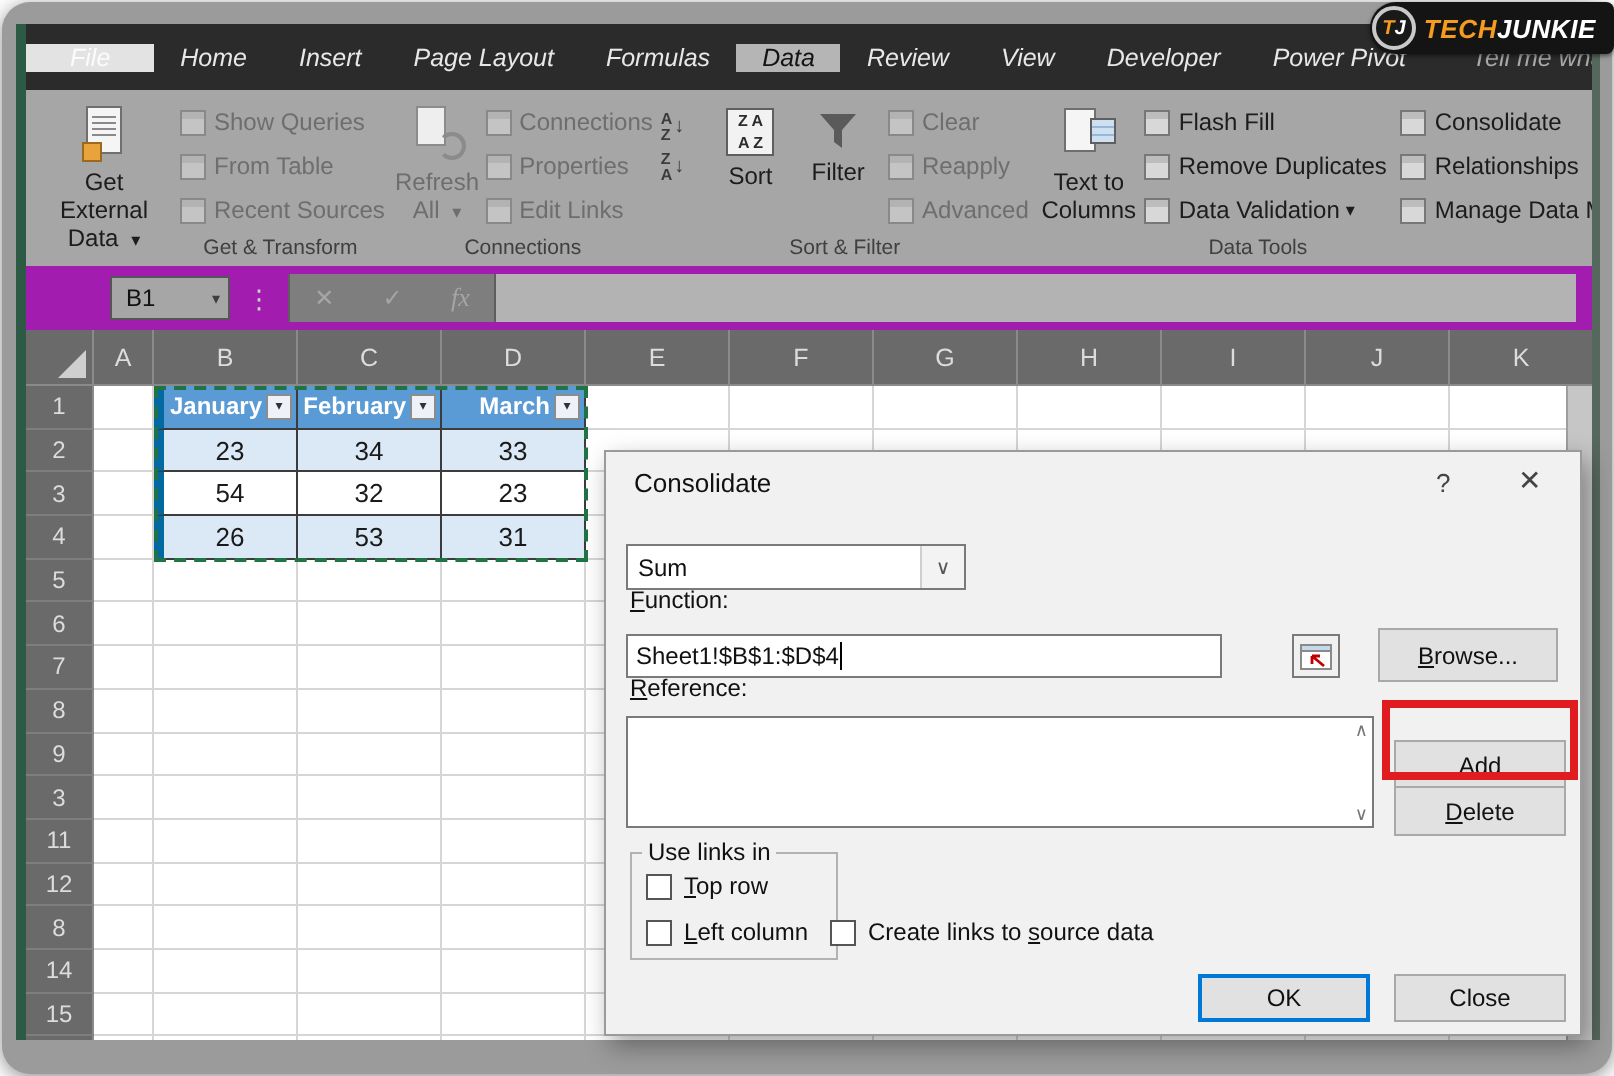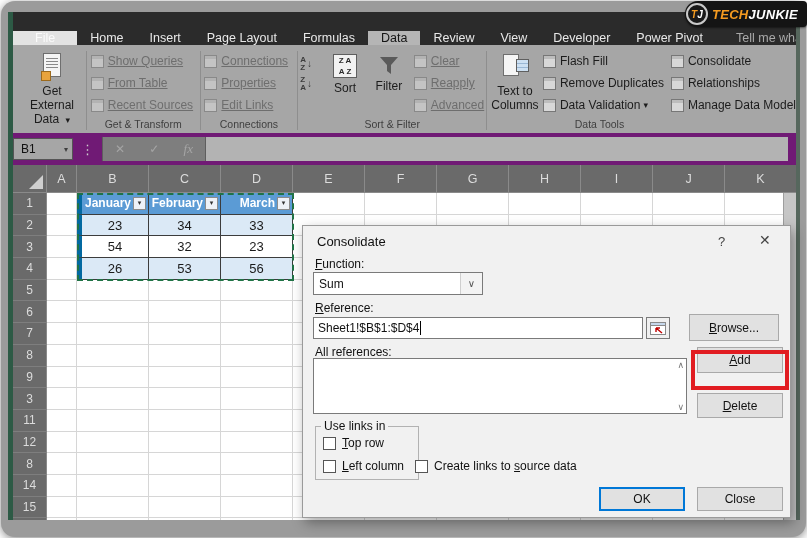--- a/index.html
+++ b/index.html
@@ -7,37 +7,37 @@
   body { position:relative; }
 
   
   .frame { position:absolute; inset:1px; background:#9b9b9b; border-radius:14px; box-shadow:0 2px 10px rgba(0,0,0,.45); }
 
   
   .window { position:absolute; left:7px; top:11px; right:6px; bottom:17px; background:#a6a6a6; overflow:hidden;
             border-left:5px solid #2d5a45; border-right:4px solid #56675d; }
 
   
-  .tabbar { height:33px; background:#2b2b2b; display:flex; align-items:flex-end; font-size:12.5px; color:#e8e8e8; }
+  .tabbar { height:33px; background:#2b2b2b; display:flex; align-items:center; font-size:12.5px; color:#e8e8e8;font-style:italic; }
   .tab { display:flex; align-items:center; padding:0 13px; cursor:default; white-space:nowrap; }
   .tab.file { background:#e3e3e3; color:#fbfbfb; padding:0 22px; }
   .tab.selected { background:#b5b5b5; color:#141414; }
   .tellme { display:flex; align-items:center; gap:6px; color:#a9a9a9; padding-left:14px; white-space:nowrap; overflow:hidden; }
 
   
   .ribbon { height:88px; background:#a6a6a6; display:flex; padding:3px 0 0 7px; position:relative; overflow:hidden; }
   .rgroup { display:flex; flex-direction:column; }
   .rgc { flex:1; display:flex; align-items:flex-start; }
   .glabel { height:15px; text-align:center; font-size:10.5px; color:#3f3f3f; white-space:nowrap; }
   .rsep { width:1px; background:#8e8e8e; margin:3px 2px 3px 2px; }
   .rbig { width:64px; display:flex; flex-direction:column; align-items:center; text-align:center; font-size:12px; color:#1c1c1c; padding-top:3px; line-height:1.15; }
   .rbig.dis { color:#6e6e6e; }
   .rcol { display:flex; flex-direction:column; justify-content:flex-start; padding-top:2px; }
   .ritem { display:flex; align-items:center; height:22px; font-size:12px; color:#1c1c1c; white-space:nowrap; }
-  .ritem.dis { color:#6e6e6e;text-decoration:underline; }
+  .ritem.dis { color:#6e6e6e; }
   .mico { width:13px; height:13px; margin:0 4px 0 2px; flex:0 0 auto; border:1px solid #777;
           background:linear-gradient(#bdbdbd 0 30%, #d8d8d8 30% 100%),#d8d8d8; }
   .ritem.dis .mico { opacity:.6; }
   .caret { font-size:9px; margin-left:3px; }
   
   .bico { position:relative; width:30px; height:32px; margin-bottom:2px; }
   .doc-page { position:absolute; left:6px; top:2px; width:18px; height:24px; background:#f5f5f5; border:1px solid #6f6f6f; }
   .doc-lines { position:absolute; left:9px; top:7px; width:12px; height:10px;
                background:repeating-linear-gradient(#8a8a8a 0 1px, transparent 1px 3px); }
   .doc-accent { position:absolute; left:4px; bottom:2px; width:10px; height:10px; background:#e8a33d; border:1px solid #9c6a1d; }
@@ -49,21 +49,21 @@
   .sortgrid { width:24px; height:24px; margin:3px auto 4px; background:#f2f2f2; border:1px solid #5f5f5f;
               font-size:8px; font-weight:bold; color:#2b2b2b; white-space:pre-line; line-height:11px; text-align:center; }
   .azico { display:flex; align-items:center; height:20px; font-size:8px; font-weight:bold; color:#3c3c3c; line-height:8px; }
   .azico .ltrs { white-space:pre-line; margin-right:1px; }
   .azico .arr { font-size:10px; }
   .ttc-page { position:absolute; left:3px; top:3px; width:16px; height:22px; background:#f5f5f5; border:1px solid #6f6f6f; }
   .ttc-grid { position:absolute; right:1px; top:8px; width:13px; height:13px; border:1px solid #5f5f5f;
               background:repeating-linear-gradient(#cde0f2 0 3px,#9ab7d4 3px 4px); }
 
   
-  .fbar { height:32px; background:#701a75; display:flex; align-items:center; }
+  .fbar { height:32px; background:#a21caf; display:flex; align-items:center; padding-left:42px; }
   .namebox { width:60px; height:22px; background:#a6a6a6; border:1px solid #555; display:flex; align-items:center;
              font-size:12px; color:#111; padding:0 4px 0 7px; }
   .namebox .nbcaret { margin-left:auto; font-size:8px; color:#3f3f3f; }
   .fdots { color:#cfcfcf; font-size:13px; margin:0 8px; }
   .fxpanel { width:104px; height:24px; background:#7e7e7e; border-left:1px solid #5e5e5e; border-right:1px solid #5e5e5e;
              display:flex; align-items:center; justify-content:space-around; color:#a5a5a5; font-size:12px; }
   .fxpanel .fx { font-style:italic; font-family:"Liberation Serif", serif; font-size:13px; }
   .ffield { flex:1; height:24px; background:#b3b3b3; margin:0 8px 0 0; }
 
   
@@ -88,38 +88,38 @@
   .band { background:#dbe9f6; }
   .ants { position:absolute; left:64px; top:28px; width:217px; height:88px; border:2px dashed #217346; pointer-events:none; }
   .vscroll { position:absolute; right:0; top:28px; bottom:0; width:13px; background:#c6c6c6; border-left:1px solid #9e9e9e; }
 
   
   .dialog { position:absolute; left:301px; top:224px; width:489px; height:293px; background:#f1f1f1; border:1px solid #9a9a9a;
             box-shadow:3px 5px 12px rgba(0,0,0,.35); z-index:5; font-size:12px; color:#111; }
   .dtitle { position:absolute; left:14px; top:8px; font-size:13px; }
   .dhelp { position:absolute; left:415px; top:8px; font-size:13px; color:#444; }
   .dclose { position:absolute; left:456px; top:6px; font-size:14px; color:#444; }
-  .dlabel { position:absolute; }
+  .dlabel { position:absolute;margin-top:36px; }
   .u { text-decoration:underline; }
   .combo { position:absolute; left:10px; top:46px; width:170px; height:23px; background:#fff; border:1px solid #7a7a7a;
            display:flex; align-items:center; padding-left:5px; }
   .combo .cbtn { margin-left:auto; width:22px; height:100%; background:#f3f3f3; border-left:1px solid #cfcfcf;
                  display:flex; align-items:center; justify-content:center; color:#555; font-size:10px; }
-  .dinput { position:absolute; left:10px; top:91px; width:330px; height:22px; background:#fff; border:1px solid #7a7a7a;
+  .dinput { position:absolute; left:10px; top:91px; width:298px; height:22px; background:#fff; border:1px solid #7a7a7a;
             display:flex; align-items:center; padding-left:4px; }
   .cursorbar { display:inline-block; width:1px; height:14px; background:#000; margin-left:1px; }
   .collapse { position:absolute; left:343px; top:91px; width:24px; height:22px; background:#f0f0f0; border:1px solid #7a7a7a;
               display:flex; align-items:center; justify-content:center; }
   .listbox { position:absolute; left:10px; top:132px; width:374px; height:56px; background:#fff; border:1px solid #7a7a7a; }
   .lb-up { position:absolute; right:2px; top:1px; font-size:9px; color:#777; }
   .lb-dn { position:absolute; right:2px; bottom:1px; font-size:9px; color:#777; }
   .dbtn { position:absolute; height:26px; background:#e1e1e1; border:1px solid #a9a9a9; font-size:12px; color:#111;
           display:flex; align-items:center; justify-content:center; }
   .browse { left:386px; top:88px; width:90px; height:27px; }
-  .addbtn { left:394px; top:121px; width:86px; }
+  .addbtn { left:394px; top:144px; width:86px; }
   .delbtn { left:394px; top:167px; width:86px; height:25px; }
   .okbtn  { left:296px; top:261px; width:86px; height:24px; border:1px solid #0078d7; box-shadow:inset 0 0 0 1px #0078d7; }
   .closebtn { left:394px; top:261px; width:86px; height:24px; }
   .redbox { position:absolute; left:388px; top:124px; width:98px; height:40px; border:4px solid #e11c21; pointer-events:none; }
   .glbox { position:absolute; left:12px; top:200px; width:104px; height:54px; border:1px solid #b2b2b2; }
   .glbox .legend { position:absolute; top:-8px; left:5px; background:#f1f1f1; padding:0 3px; white-space:nowrap; }
   .cbrow { position:absolute; display:flex; align-items:center; gap:6px; white-space:nowrap; }
   .cb { width:13px; height:13px; background:#fff; border:1px solid #555; flex:0 0 auto; }
   .cb-top { left:20px; top:210px; }
   .cb-left { left:20px; top:233px; }
@@ -193,20 +193,27 @@
                 <span>Recent Sources</span>
               </div>
           </div>
         </div>
         <div class="glabel">Get &amp; Transform</div>
       </div>
       <div class="rsep"></div>
 
       <div class="rgroup" style="width:130px">
         <div class="rgc">
+          <div class="rbig dis" style="width:46px">
+            <div class="bico">
+                <div class="refresh-pg"></div>
+                <div class="refresh-arc"></div>
+              </div>
+            <div><span>Refresh All</span> <span class="caret">▾</span></div>
+          </div>
           <div class="rcol">
             <div class="ritem dis">
                 <span class="mico"></span>
                 <span>Connections</span>
               </div>
             <div class="ritem dis">
                 <span class="mico"></span>
                 <span>Properties</span>
               </div>
             <div class="ritem dis">
@@ -387,21 +394,21 @@
             <div class="gcell"></div>
             <div class="gcell"></div>
             <div class="gcell"></div>
             <div class="gcell"></div>
           </div>
           <div class="grow">
             <div class="rnum">4</div>
             <div class="gcell colA"></div>
             <div class="gcell tcell tfirst band">26</div>
             <div class="gcell tcell band">53</div>
-            <div class="gcell tcell band">56</div>
+            <div class="gcell tcell band">31</div>
             <div class="gcell"></div>
             <div class="gcell"></div>
             <div class="gcell"></div>
             <div class="gcell"></div>
             <div class="gcell"></div>
             <div class="gcell"></div>
             <div class="gcell"></div>
           </div>
           <div class="grow">
             <div class="rnum">5</div>

